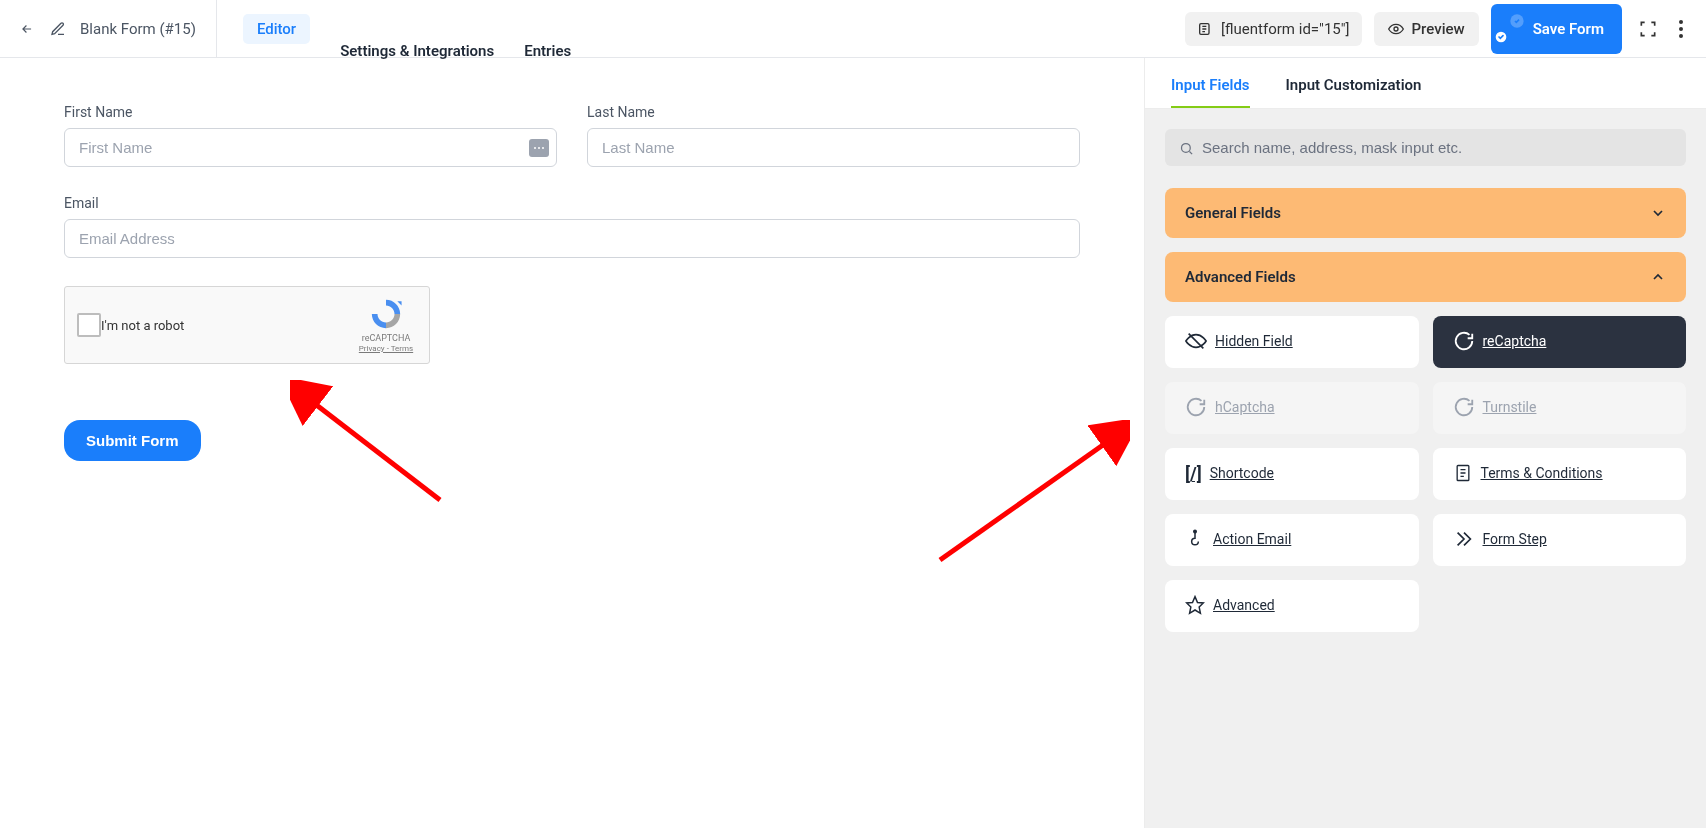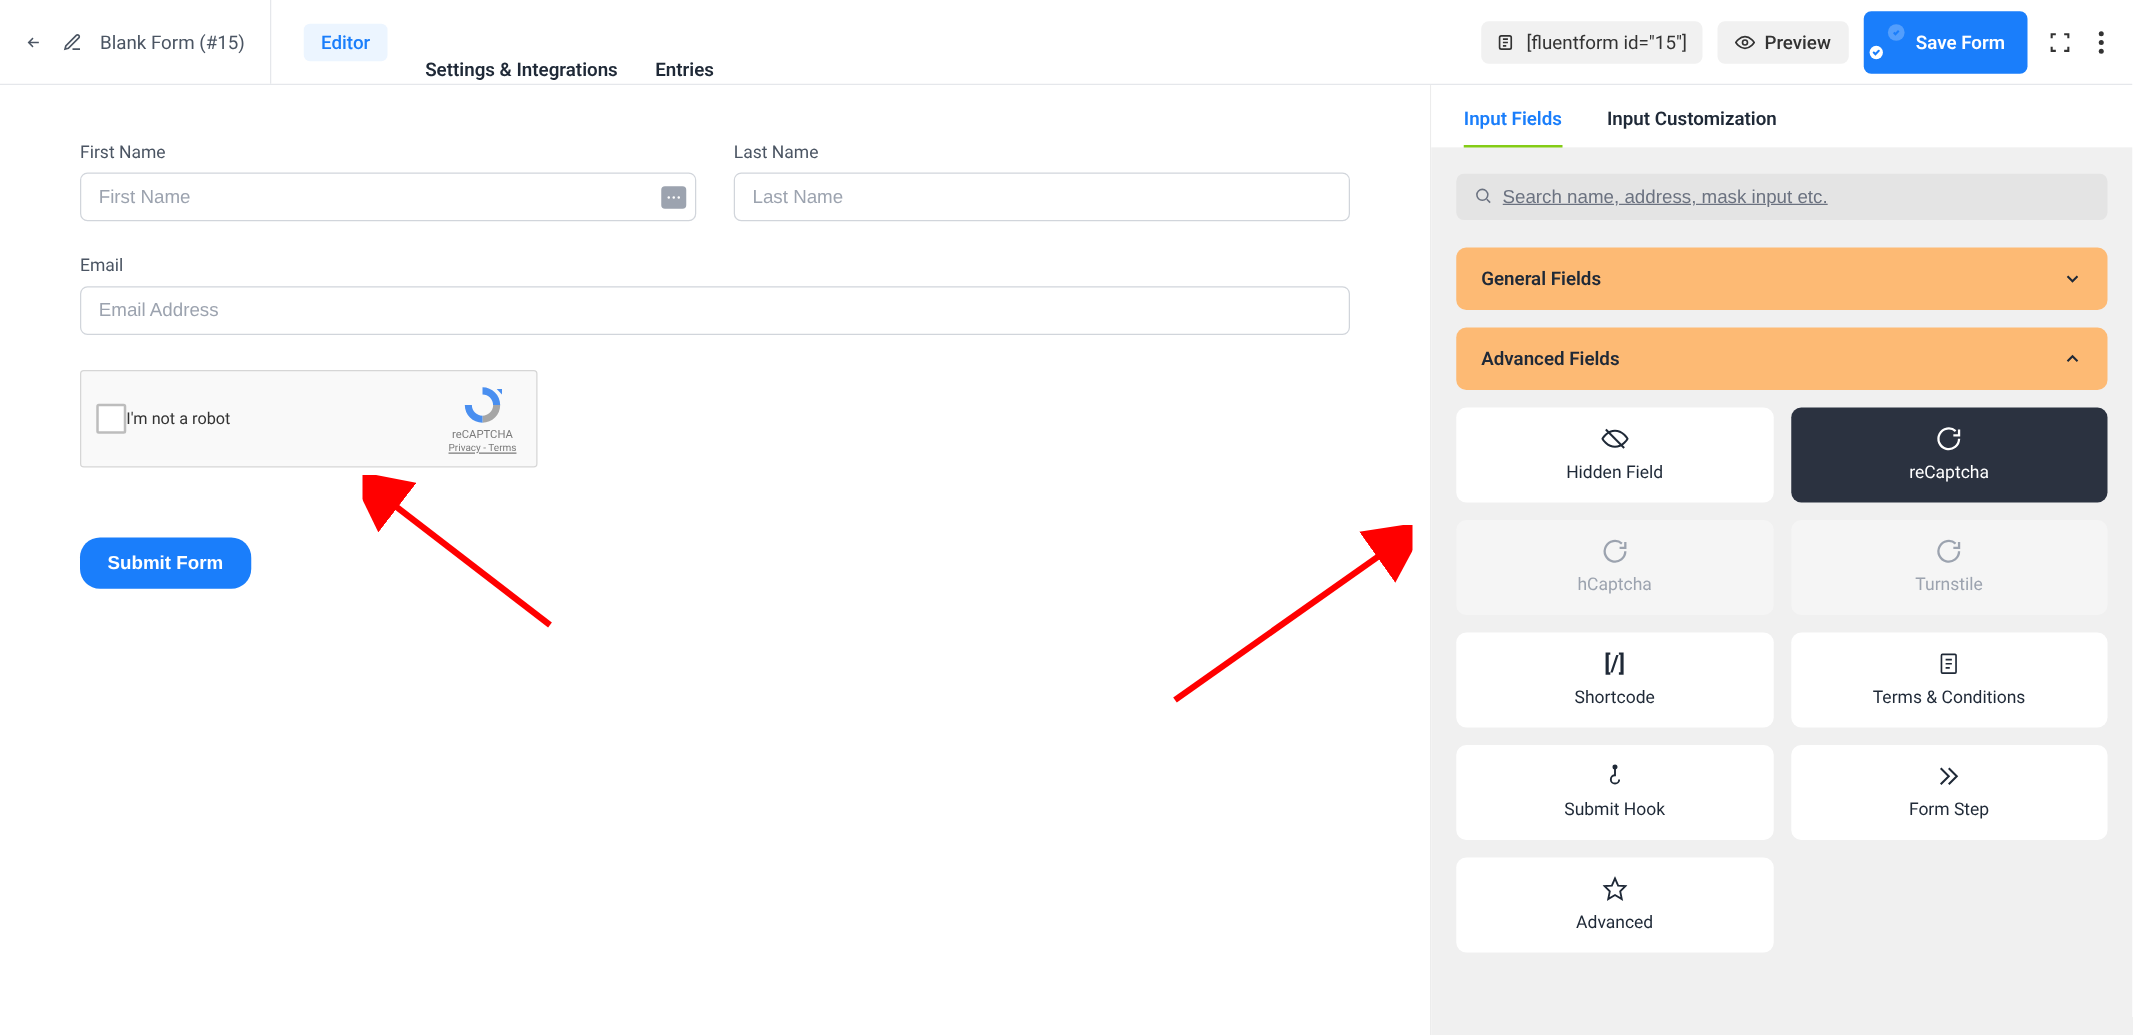--- a/index.html
+++ b/index.html
@@ -9,21 +9,21 @@
     width: 1706px;
     height: 828px;
     overflow: hidden;
     position: relative;
   }
 
   
   .topbar {
     display: flex;
     align-items: center;
-    height: 68px;
+    height: 58px;
     border-bottom: 1px solid #e5e7eb;
     padding: 0 18px;
   }
   .topbar-left {
     display: flex; align-items: center; gap: 14px;
     padding-right: 20px;
     border-right: 1px solid #e5e7eb;
     height: 100%;
   }
   .back-arrow { color:#4b5563; cursor:pointer; }
@@ -99,42 +99,41 @@
   }
 
   
   .side-tabs { display:flex; gap:36px; padding:18px 26px 0 26px; border-bottom:1px solid #ececec; }
   .side-tab { color:#1f2937; font-weight:600; font-size:15px; padding-bottom:12px; cursor:pointer; }
   .side-tab.active { color:#1a7efb; border-bottom:2px solid #84cc16; }
 
   .side-body { flex:1; padding:20px 20px; background:#f0f0f0; overflow:auto; }
   .search-box {
     background:#e4e4e4; border-radius:6px; padding:10px 14px;
-    display:flex; align-items:flex-start; gap:8px; color:#6b7280; font-size:15px;
+    display:flex; align-items:flex-end; gap:8px; color:#6b7280; font-size:15px;
     margin-bottom:22px;
-    text-decoration:underline;
   }
   .search-box input {
     border:none; background:transparent; flex:1; font-size:15px; color:#374151;
     outline:none;
   }
   .search-box input::placeholder { color:#6b7280; }
 
   .accordion {
     background:#fdba74; border-radius:8px; padding:16px 20px;
     display:flex; align-items:center; justify-content:space-between;
     font-size:15px; font-weight:600; color:#1f2937; margin-bottom:14px;
     cursor:pointer;
   }
 
   .field-grid { display:grid; grid-template-columns:1fr 1fr; gap:14px; margin-top:2px; }
   .field-card {
     background:#fff; border-radius:8px; padding:14px 20px 16px;
-    display:flex; flex-direction:column; align-items:center; gap:8px;
-    font-size:14px; color:#1f2937; cursor:pointer;
+    display:flex; align-items:center; gap:8px;
+    font-size:14px; color:#1f2937; cursor:pointer;text-decoration:underline;
   }
   .field-card.dark { background:#2b3240; color:#fff; }
   .field-card.disabled { background:#f5f5f5; color:#9ca3af; }
   .field-card .fc-icon { height:22px; display:flex; align-items:center; justify-content:center; color:inherit; }
 
   
   .annot { position:absolute; pointer-events:none; }
 
   svg { display:block; }
 </style>
@@ -345,21 +344,21 @@
           </span>
           <span>Terms &amp; Conditions</span>
         </div>
         <div class="field-card">
           <span class="fc-icon">
             <svg width="20" height="20" viewBox="0 0 24 24" fill="none" stroke="currentColor" stroke-width="1.8">
                 <path d="M12 3v8a4 4 0 104 4"></path>
                 <circle cx="12" cy="3" r="1.5" fill="currentColor"></circle>
               </svg>
           </span>
-          <span>Submit Hook</span>
+          <span>Action Email</span>
         </div>
 
         <div class="field-card">
           <span class="fc-icon">
             <svg width="22" height="22" viewBox="0 0 24 24" fill="none" stroke="currentColor" stroke-width="1.8">
                 <path d="M5 5l7 7-7 7M12 5l7 7-7 7"></path>
               </svg>
           </span>
           <span>Form Step</span>
         </div>

